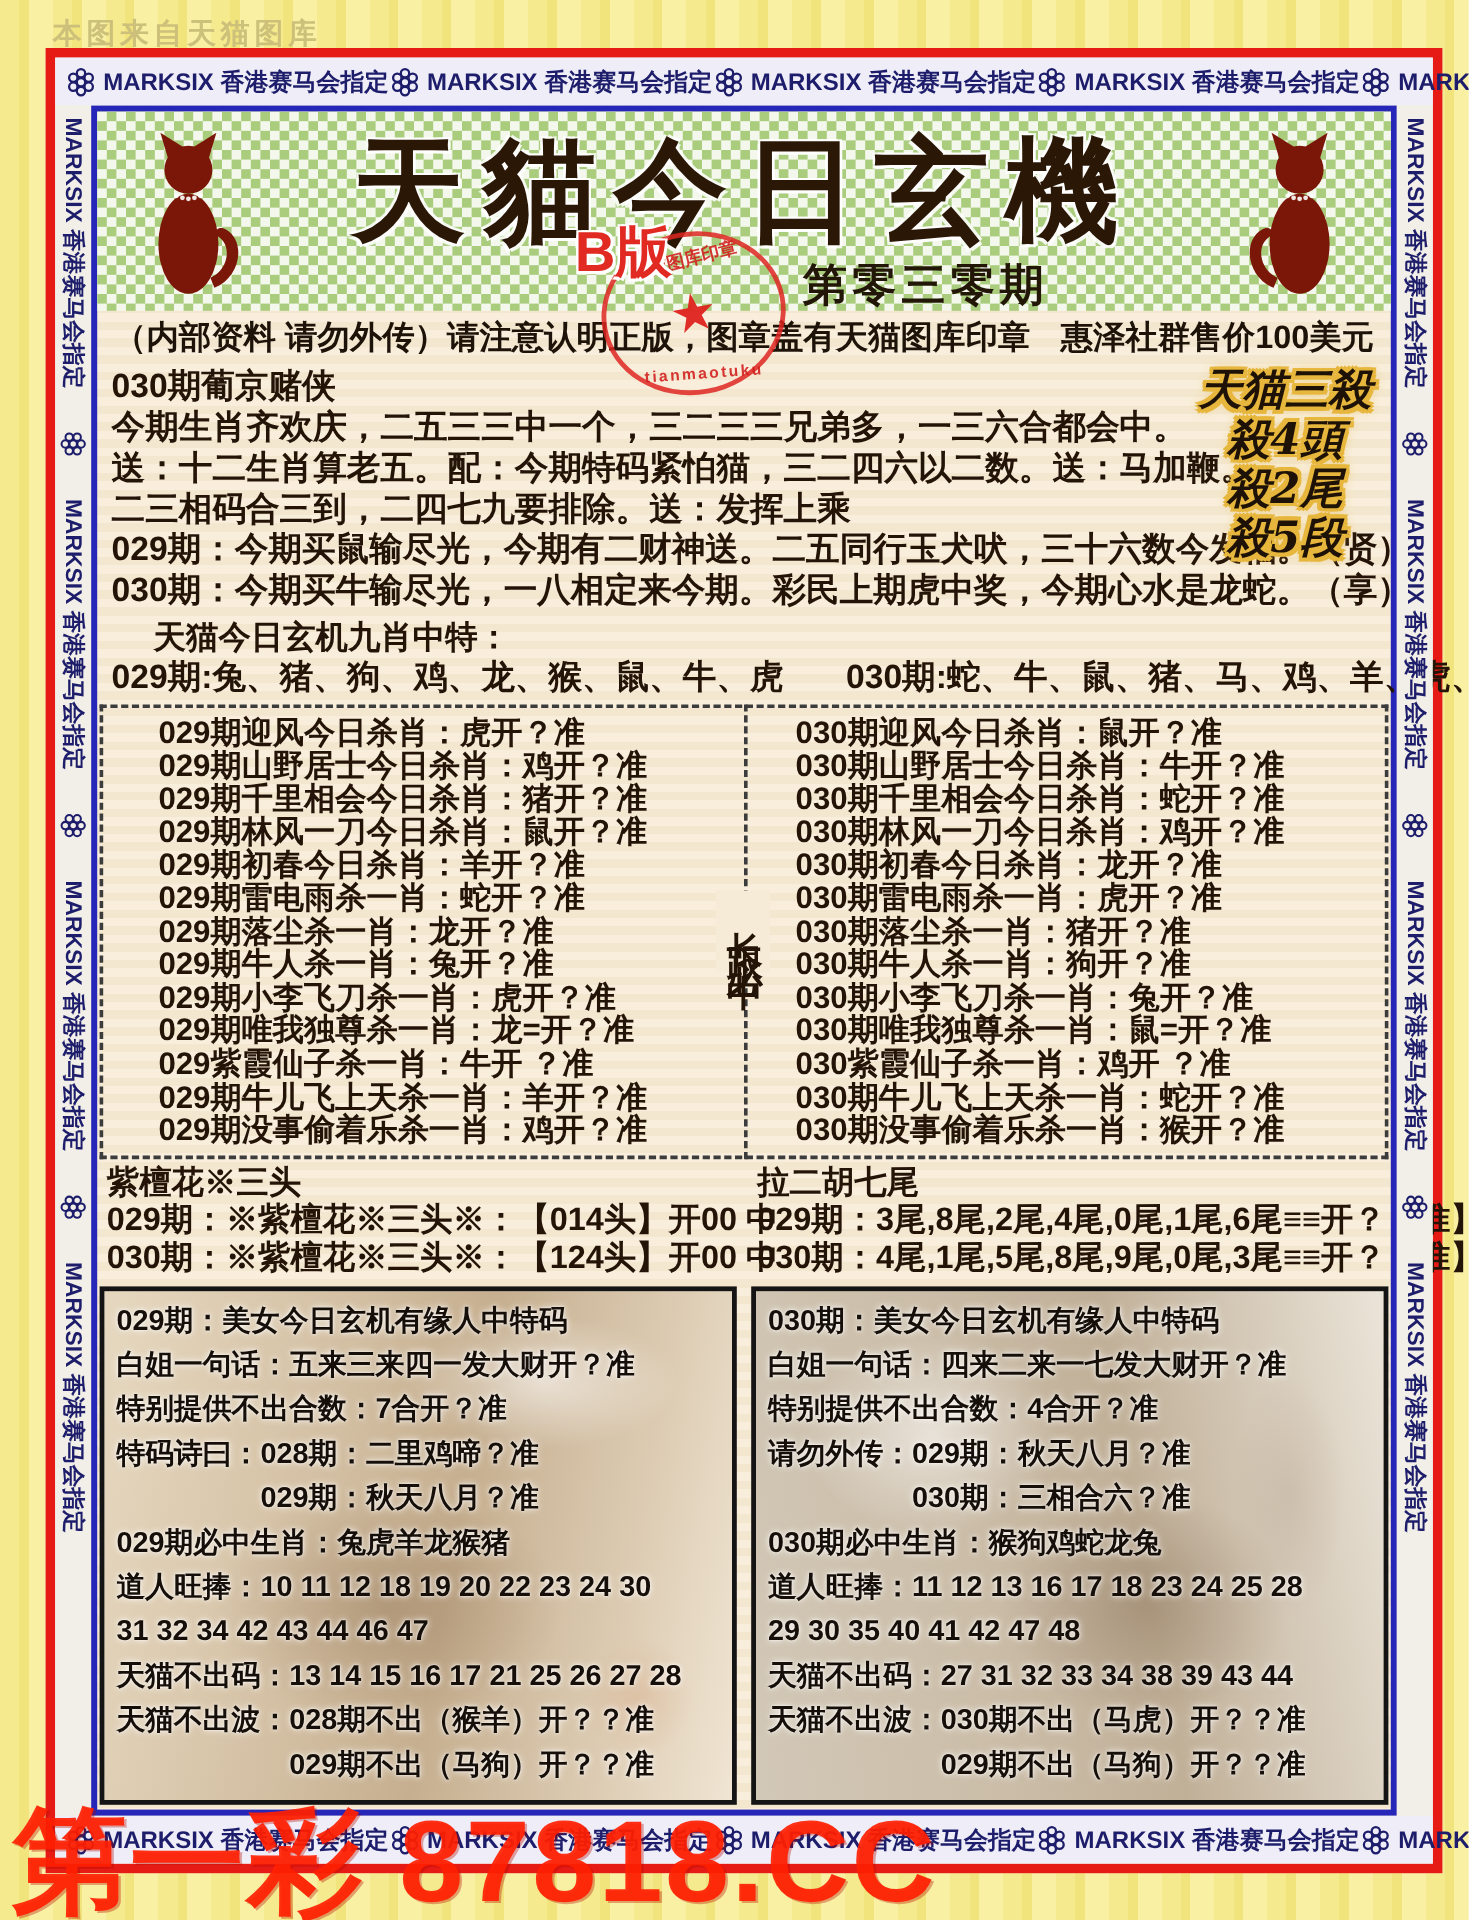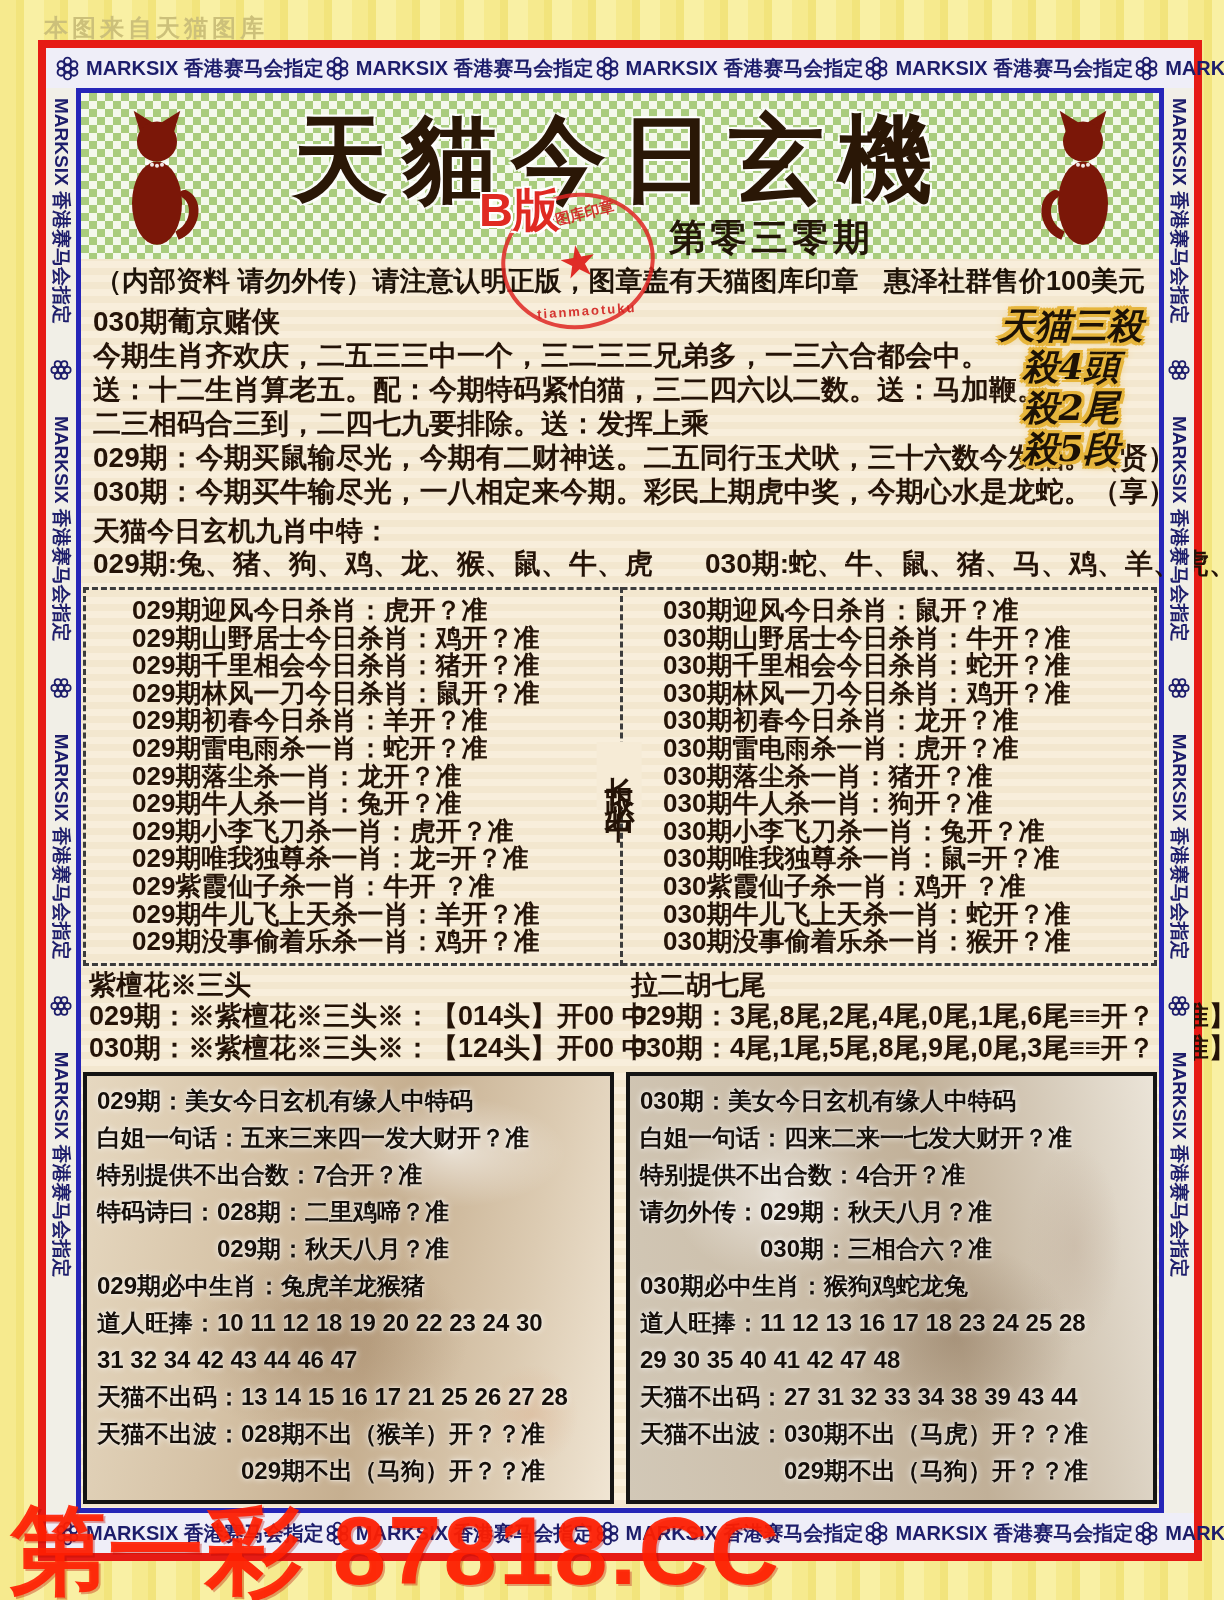--- a/index.html
+++ b/index.html
@@ -46,21 +46,21 @@
   .notice{flex:0 0 auto;display:flex;justify-content:space-between;align-items:center;height:44px;padding:0 14px;
      font-size:27px;font-weight:bold;color:#1e1308;white-space:nowrap;}
   
   .tips{flex:0 0 auto;padding:2px 0 0 12px;}
   .tips .ln{font-size:28px;font-weight:bold;color:#241307;line-height:34px;white-space:nowrap;}
   .sha-box{position:absolute;right:16px;top:212px;z-index:7;text-align:center;}
   .sha-box .ln{font-family:"DejaVu Serif","Liberation Serif",serif;font-style:italic;font-size:36px;font-weight:900;color:#1d1205;line-height:41px;white-space:nowrap;
      text-shadow:-3px -3px 0 #e7b63d,3px -3px 0 #e7b63d,-3px 3px 0 #e7b63d,3px 3px 0 #e7b63d,0 3px 0 #e7b63d,3px 0 0 #e7b63d,-3px 0 0 #e7b63d,0 -3px 0 #e7b63d,0 0 10px #e7b63d;}
   
   .ninex{flex:0 0 auto;padding:6px 0 2px 12px;}
-  .ninex .t{font-size:27px;font-weight:bold;color:#241307;line-height:32px;}
+  .ninex .t{font-size:27px;font-weight:bold;color:#241307;line-height:32px;margin-left:35px;}
   .ninex .rows{display:flex;gap:52px;font-size:28px;font-weight:bold;color:#241307;line-height:34px;white-space:nowrap;}
   
   .killbox{flex:0 0 auto;margin:4px 2px 0 2px;border:3px dashed #3c3c3c;position:relative;display:flex;padding:7px 0;}
   .killcol{flex:1 1 0;min-width:0;}
   .killcol.l{padding-left:46px;}
   .killcol.r{padding-left:40px;}
   .killcol .ln{font-size:26px;font-weight:bold;color:#241307;line-height:27.6px;white-space:nowrap;}
   .killdiv{position:absolute;left:50%;top:-3px;bottom:-3px;border-left:3px dashed #3c3c3c;}
   .killmid{position:absolute;left:50%;top:50%;transform:translate(-52%,-50%);writing-mode:vertical-rl;
      font-size:30px;font-weight:bold;color:#241307;letter-spacing:12px;background:#f6ebd6;padding:10px 2px;z-index:2;}

